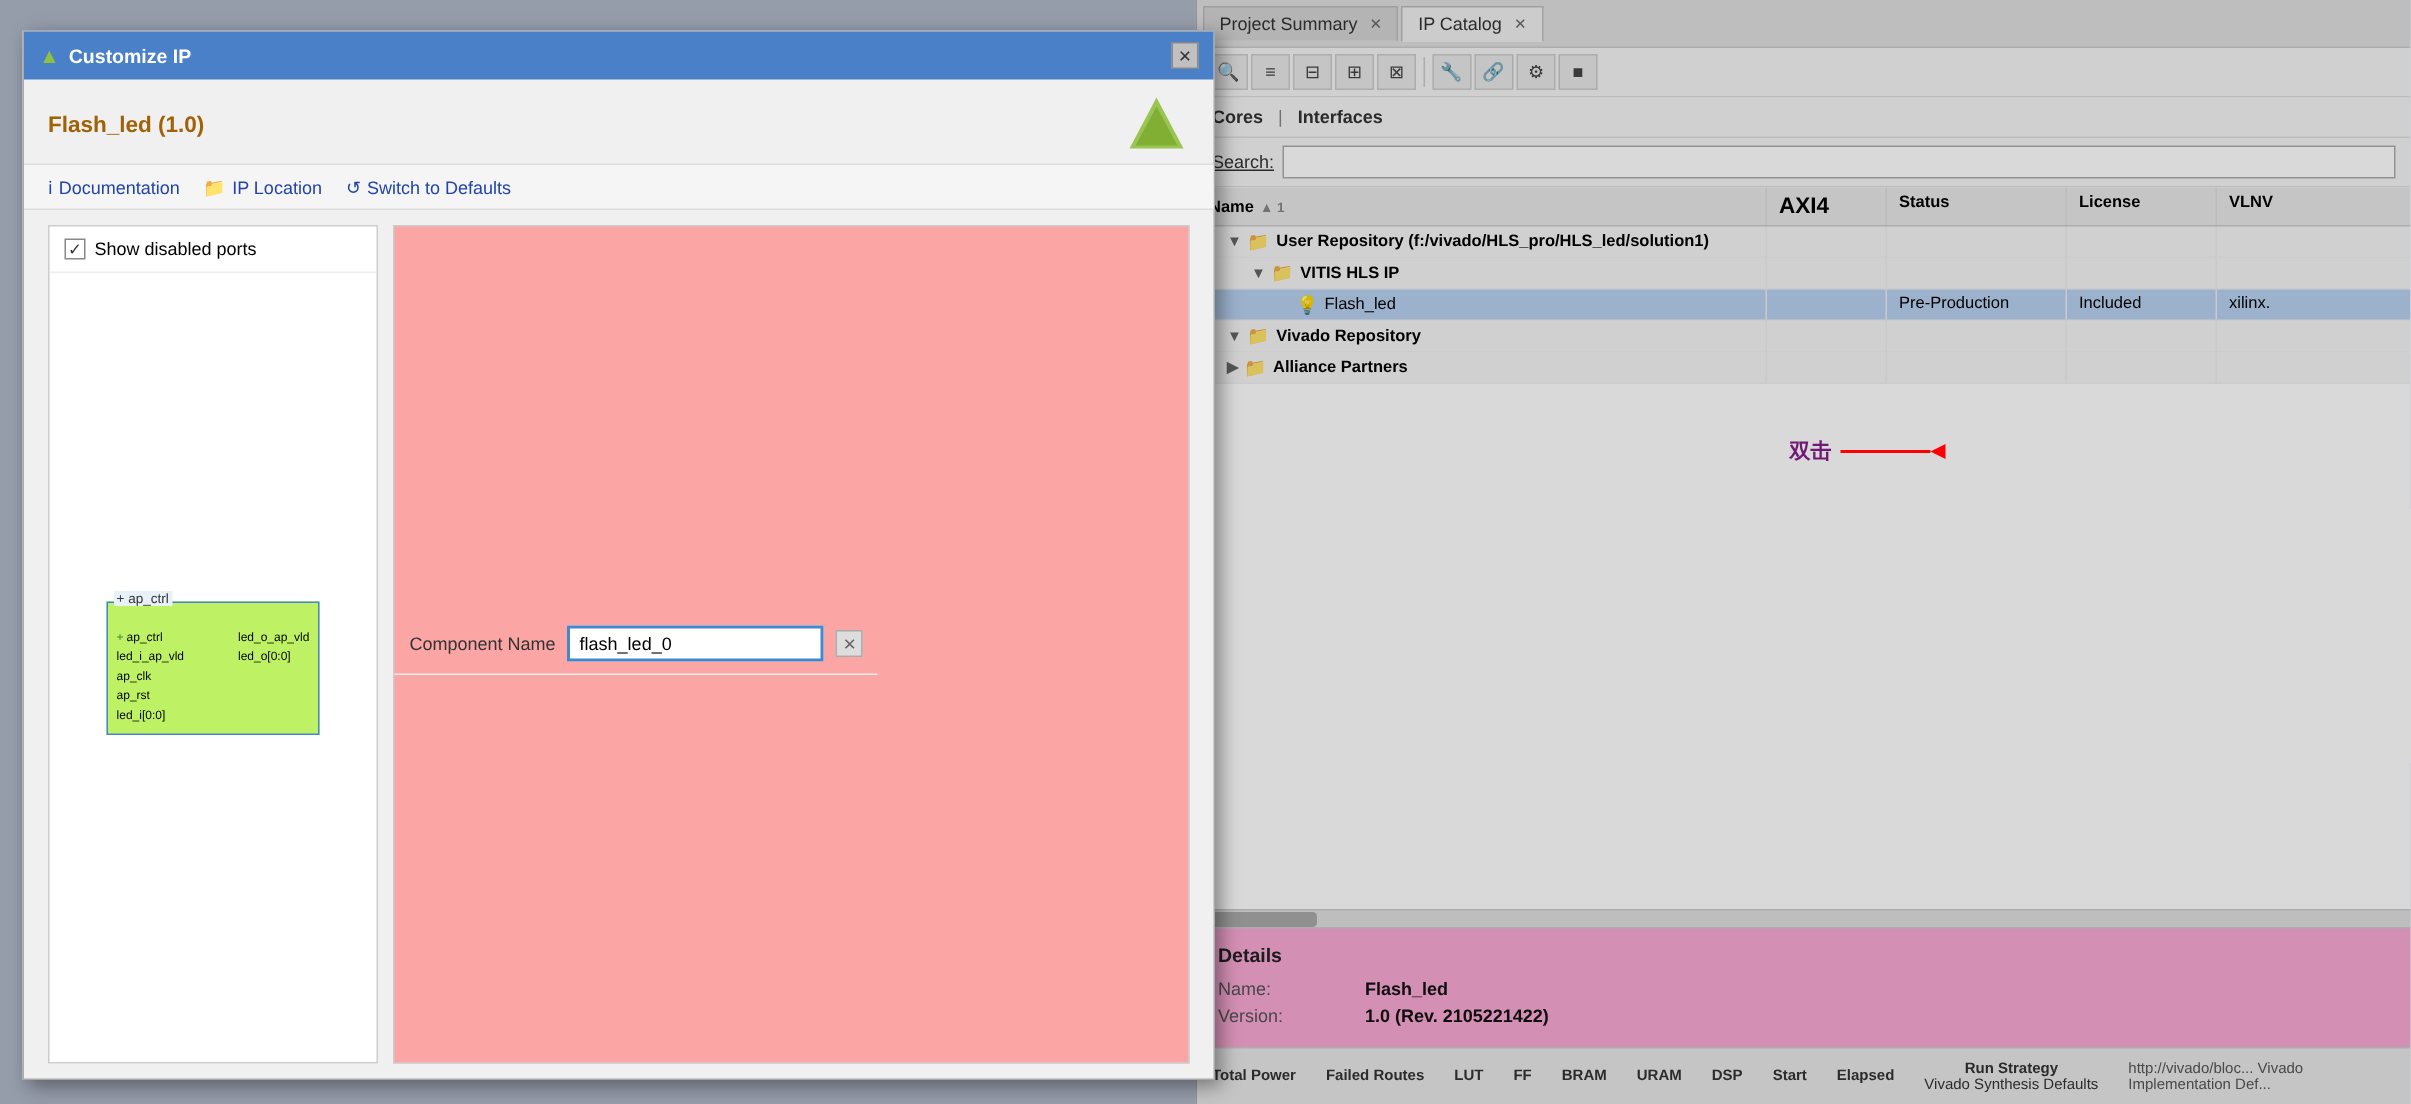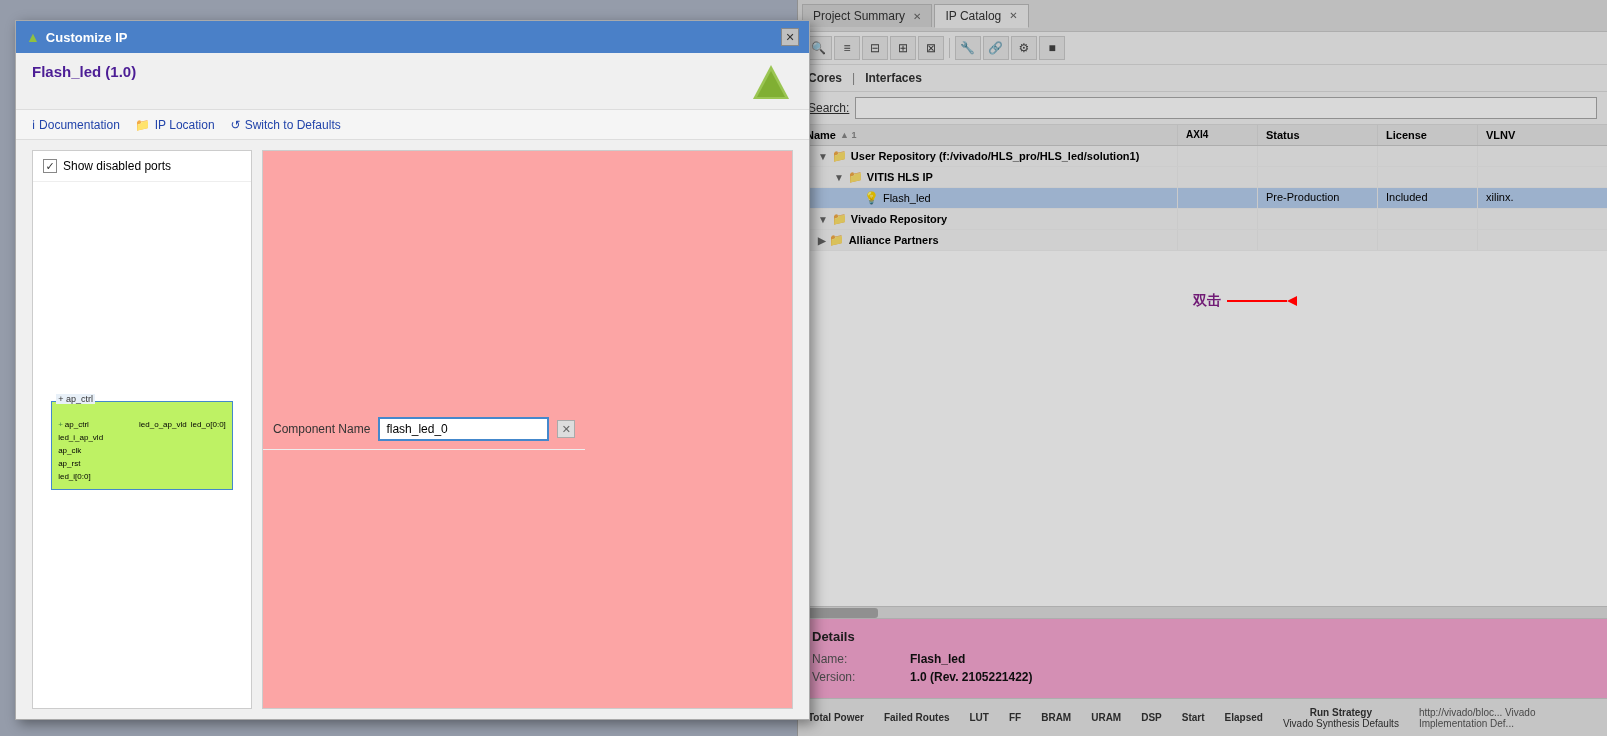--- a/index.html
+++ b/index.html
@@ -155,21 +155,21 @@
       font-weight: 600;
       border-right: 1px solid #ddd;
       display: flex;
       align-items: center;
       gap: 4px;
     }
 
     .ip-col-axi4 {
       width: 80px;
       padding: 4px 8px;
-      font-size: 10px;
+      font-size: 15px;
       font-weight: 600;
       border-right: 1px solid #ddd;
     }
 
     .ip-col-status {
       width: 120px;
       padding: 4px 8px;
       font-size: 11px;
       font-weight: 600;
       border-right: 1px solid #ddd;
@@ -377,23 +377,23 @@
       justify-content: center;
       font-size: 11px;
       color: #333;
       cursor: pointer;
     }
 
     .dialog-subtitle {
       padding: 10px 16px 6px;
       font-size: 15px;
       font-weight: 700;
-      color: #4c1d95;
-      display: flex;
-      align-items: flex-start;
+      color: #a16207;
+      display: flex;
+      align-items: center;
       justify-content: space-between;
       border-bottom: 1px solid #ddd;
     }
 
     .dialog-links {
       display: flex;
       align-items: center;
       gap: 16px;
       padding: 6px 16px;
       border-bottom: 1px solid #ddd;
@@ -791,21 +791,21 @@
                 <span>ap_clk</span>
               </div>
               <div class="port-left">
                 <span>ap_rst</span>
               </div>
               <div class="port-left">
                 <span>led_i[0:0]</span>
               </div>
             </div>
 
-            <div style="display:flex;flex-direction:row;gap:4px;padding-left:30px;">
+            <div style="display:flex;flex-direction:column;gap:4px;padding-left:30px;">
               <div>led_o_ap_vld</div>
               <div>led_o[0:0]</div>
             </div>
           </div>
         </div>
       </div>
     </div>
 
     <div class="dialog-right-pane">
 

